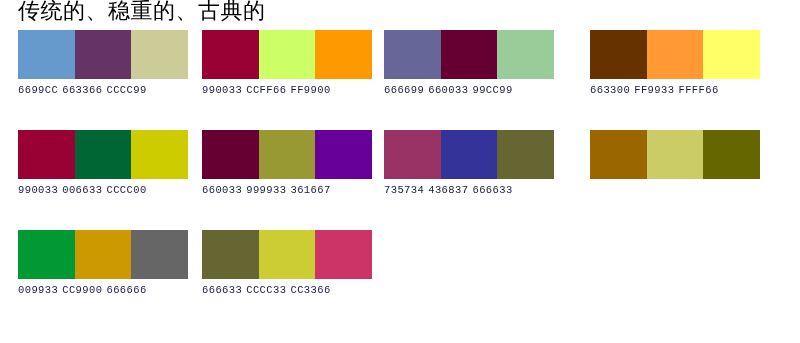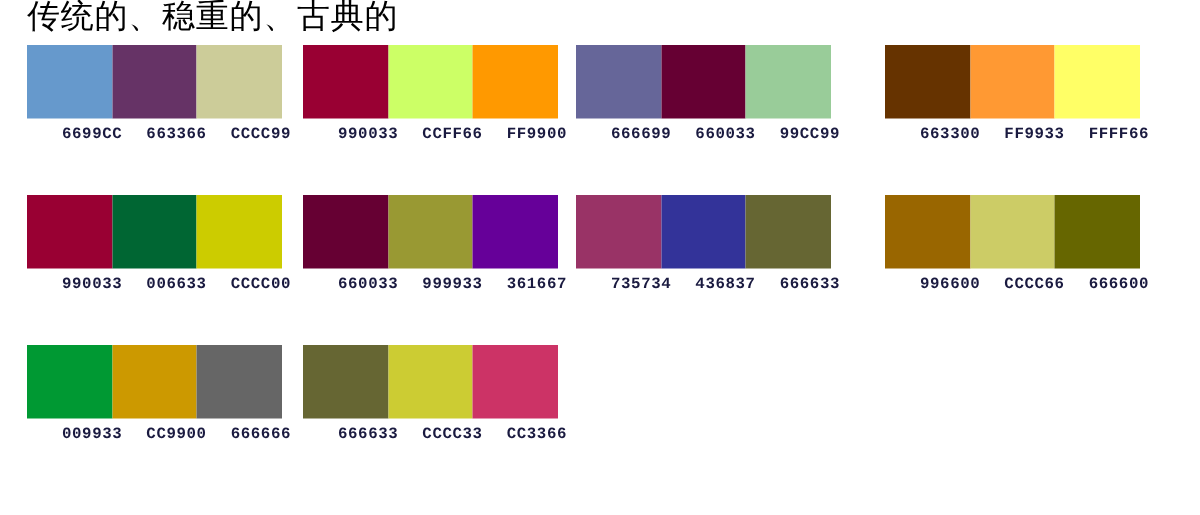--- a/index.html
+++ b/index.html
@@ -53,27 +53,26 @@
   }
   .swatch {
     flex: 1 1 0;
     height: 100%;
   }
   .hex-labels {
     margin-top: 5px;
     width: 176px;
     font-family: "Liberation Mono", monospace;
     font-size: 10.5px;
-    font-weight: bold;
+    font-weight: normal;
     color: #1a1a40;
     letter-spacing: 0.4px;
     white-space: nowrap;
     display: flex;
-    gap: 16px;
-    justify-content: flex-end;
+    gap: 4px;
   }
   .hex-label { }
 </style>
 </head>
 <body>
 
 <div id="page-title">传统的、稳重的、古典的</div>
 
 <div id="palette-grid">
     <div class="palette-row">
@@ -162,25 +161,20 @@
           <span class="hex-label">436837</span>
           <span class="hex-label">666633</span>
         </div>
       </div>
       <div class="palette-card slot-3">
         <div class="swatch-strip">
           <div class="swatch" title="996600" style="background: rgb(153, 102, 0);"></div>
           <div class="swatch" title="CCCC66" style="background: rgb(204, 204, 102);"></div>
           <div class="swatch" title="666600" style="background: rgb(102, 102, 0);"></div>
         </div>
-        <div class="hex-labels">
-          <span class="hex-label">996600</span>
-          <span class="hex-label">CCCC66</span>
-          <span class="hex-label">666600</span>
-        </div>
       </div>
     </div>
     <div class="palette-row">
       <div class="palette-card slot-0">
         <div class="swatch-strip">
           <div class="swatch" title="009933" style="background: rgb(0, 153, 51);"></div>
           <div class="swatch" title="CC9900" style="background: rgb(204, 153, 0);"></div>
           <div class="swatch" title="666666" style="background: rgb(102, 102, 102);"></div>
         </div>
         <div class="hex-labels">

